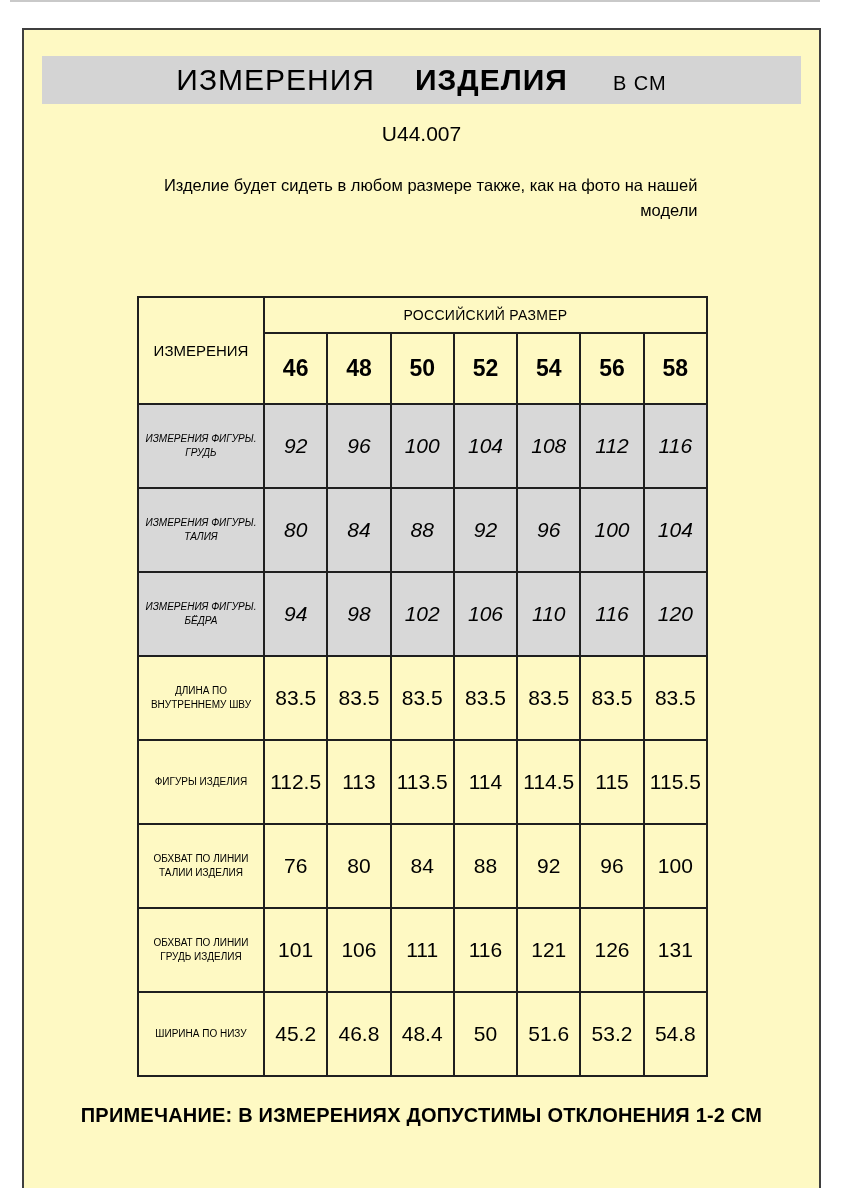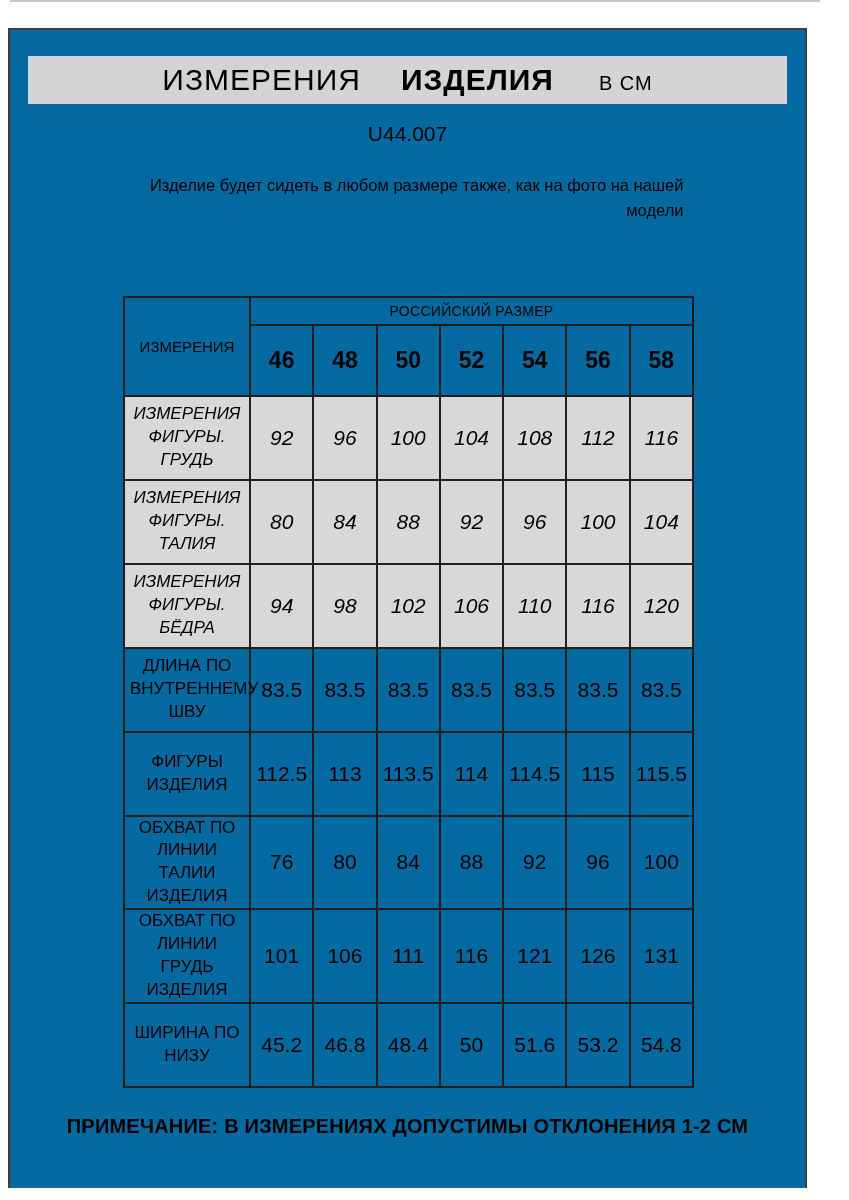--- a/index.html
+++ b/index.html
@@ -9,25 +9,25 @@
     font-family:"Liberation Sans", sans-serif;
     color:#000;
     position:relative;
     overflow:hidden;
   }
   .artifact-line {
     position:absolute; top:0; left:10px; width:810px; height:2px;
     background:#c9c9c9;
   }
   .page {
-    position:absolute; left:8px; top:28px;
+    position:absolute; left:22px; top:28px;
     width:799px; height:1160px;
     border:2px solid #3f3f3f;
     border-bottom:none;
-    background:#0369a1;
+    background:#fef9c3;
   }
   .title-bar {
     margin:26px 18px 0 18px;
     height:48px;
     background:#d4d4d4;
     text-align:center;
     line-height:48px;
     white-space:nowrap;
   }
   .title-part1 { font-size:30px; font-weight:normal; letter-spacing:1px; }
@@ -51,25 +51,25 @@
     width:571px;
     margin:73px 0 0 113px;
   }
   .size-table th, .size-table td {
     border:2px solid #1f1f1f;
     text-align:center;
     vertical-align:middle;
     font-weight:normal;
   }
   .corner-cell { font-size:15px; }
-  .group-header-cell { height:28px; font-size:14px; letter-spacing:0.3px; }
+  .group-header-cell { height:36px; font-size:14px; letter-spacing:0.3px; }
   .size-header-row th { height:71px; font-size:23px; font-weight:bold; }
   .size-table tbody td { height:84px; }
   .label-cell {
-    font-size:17px;
+    font-size:10px;
     line-height:1.35;
     padding:0 5px;
   }
   .value-cell { font-size:21px; }
   tr.shaded td { background:#d8d8d8; font-style:italic; }
   .note {
     margin-top:27px;
     text-align:center;
     font-size:20px;
     font-weight:bold;

